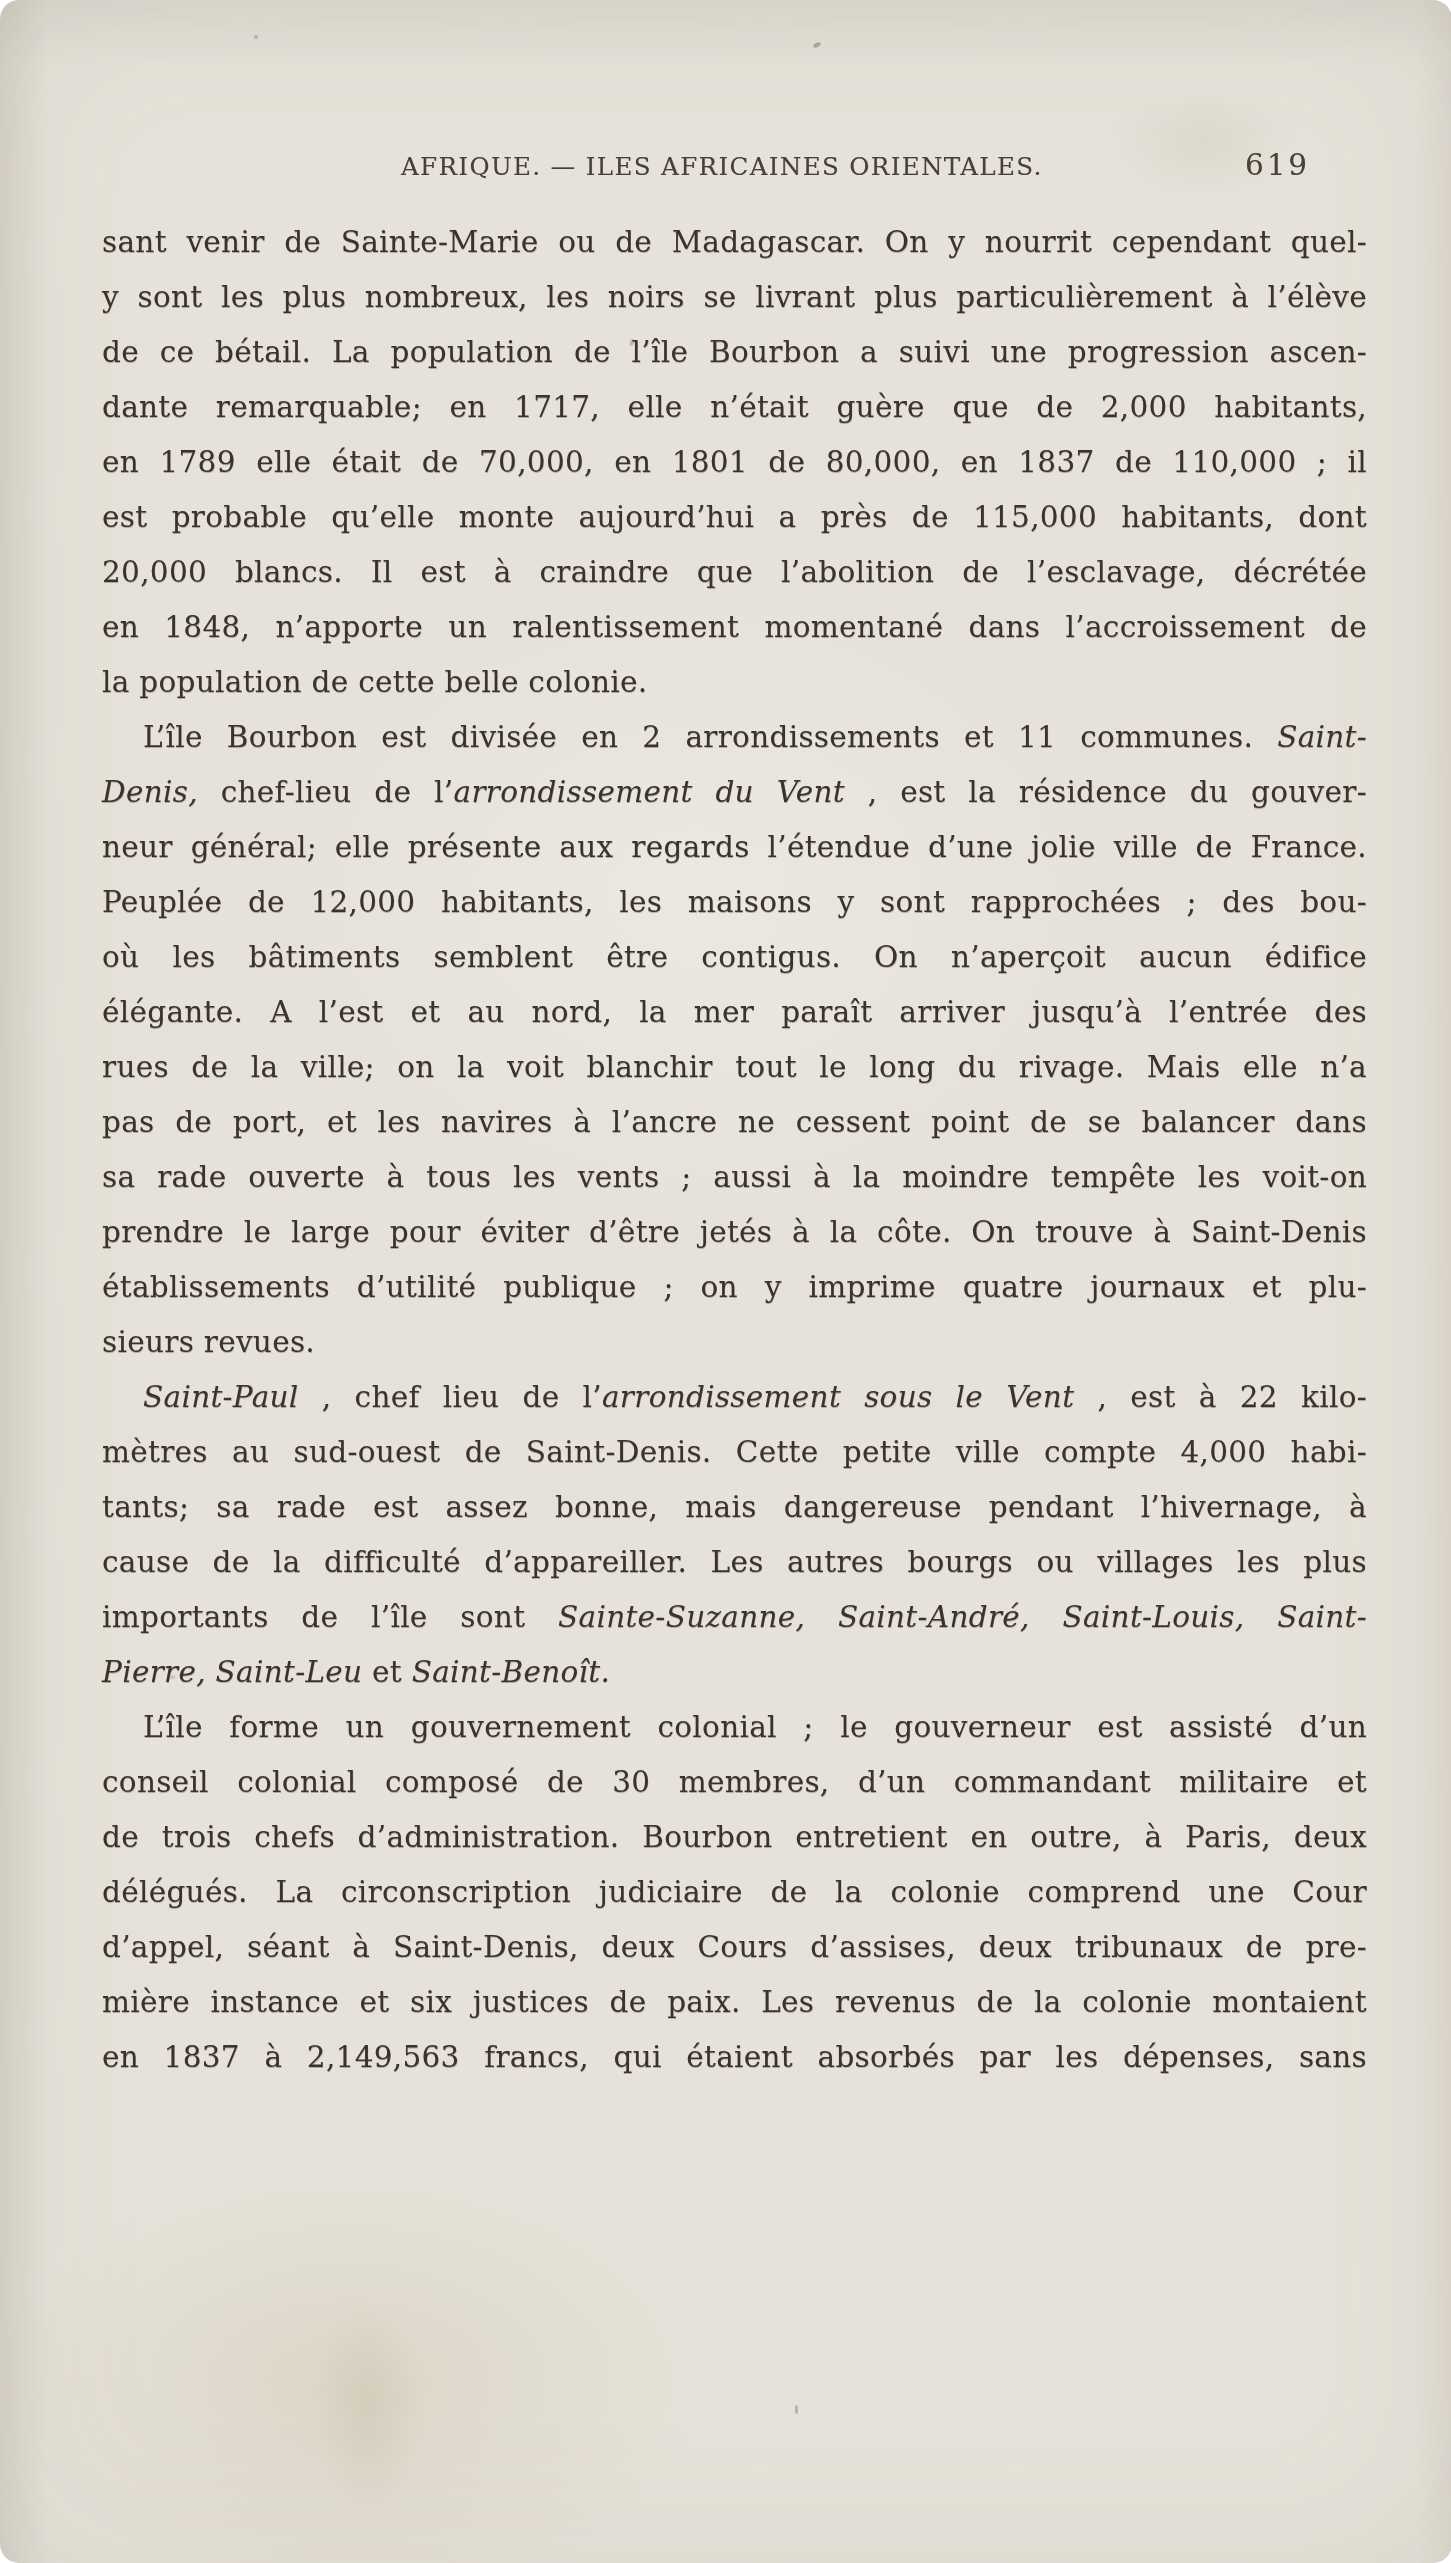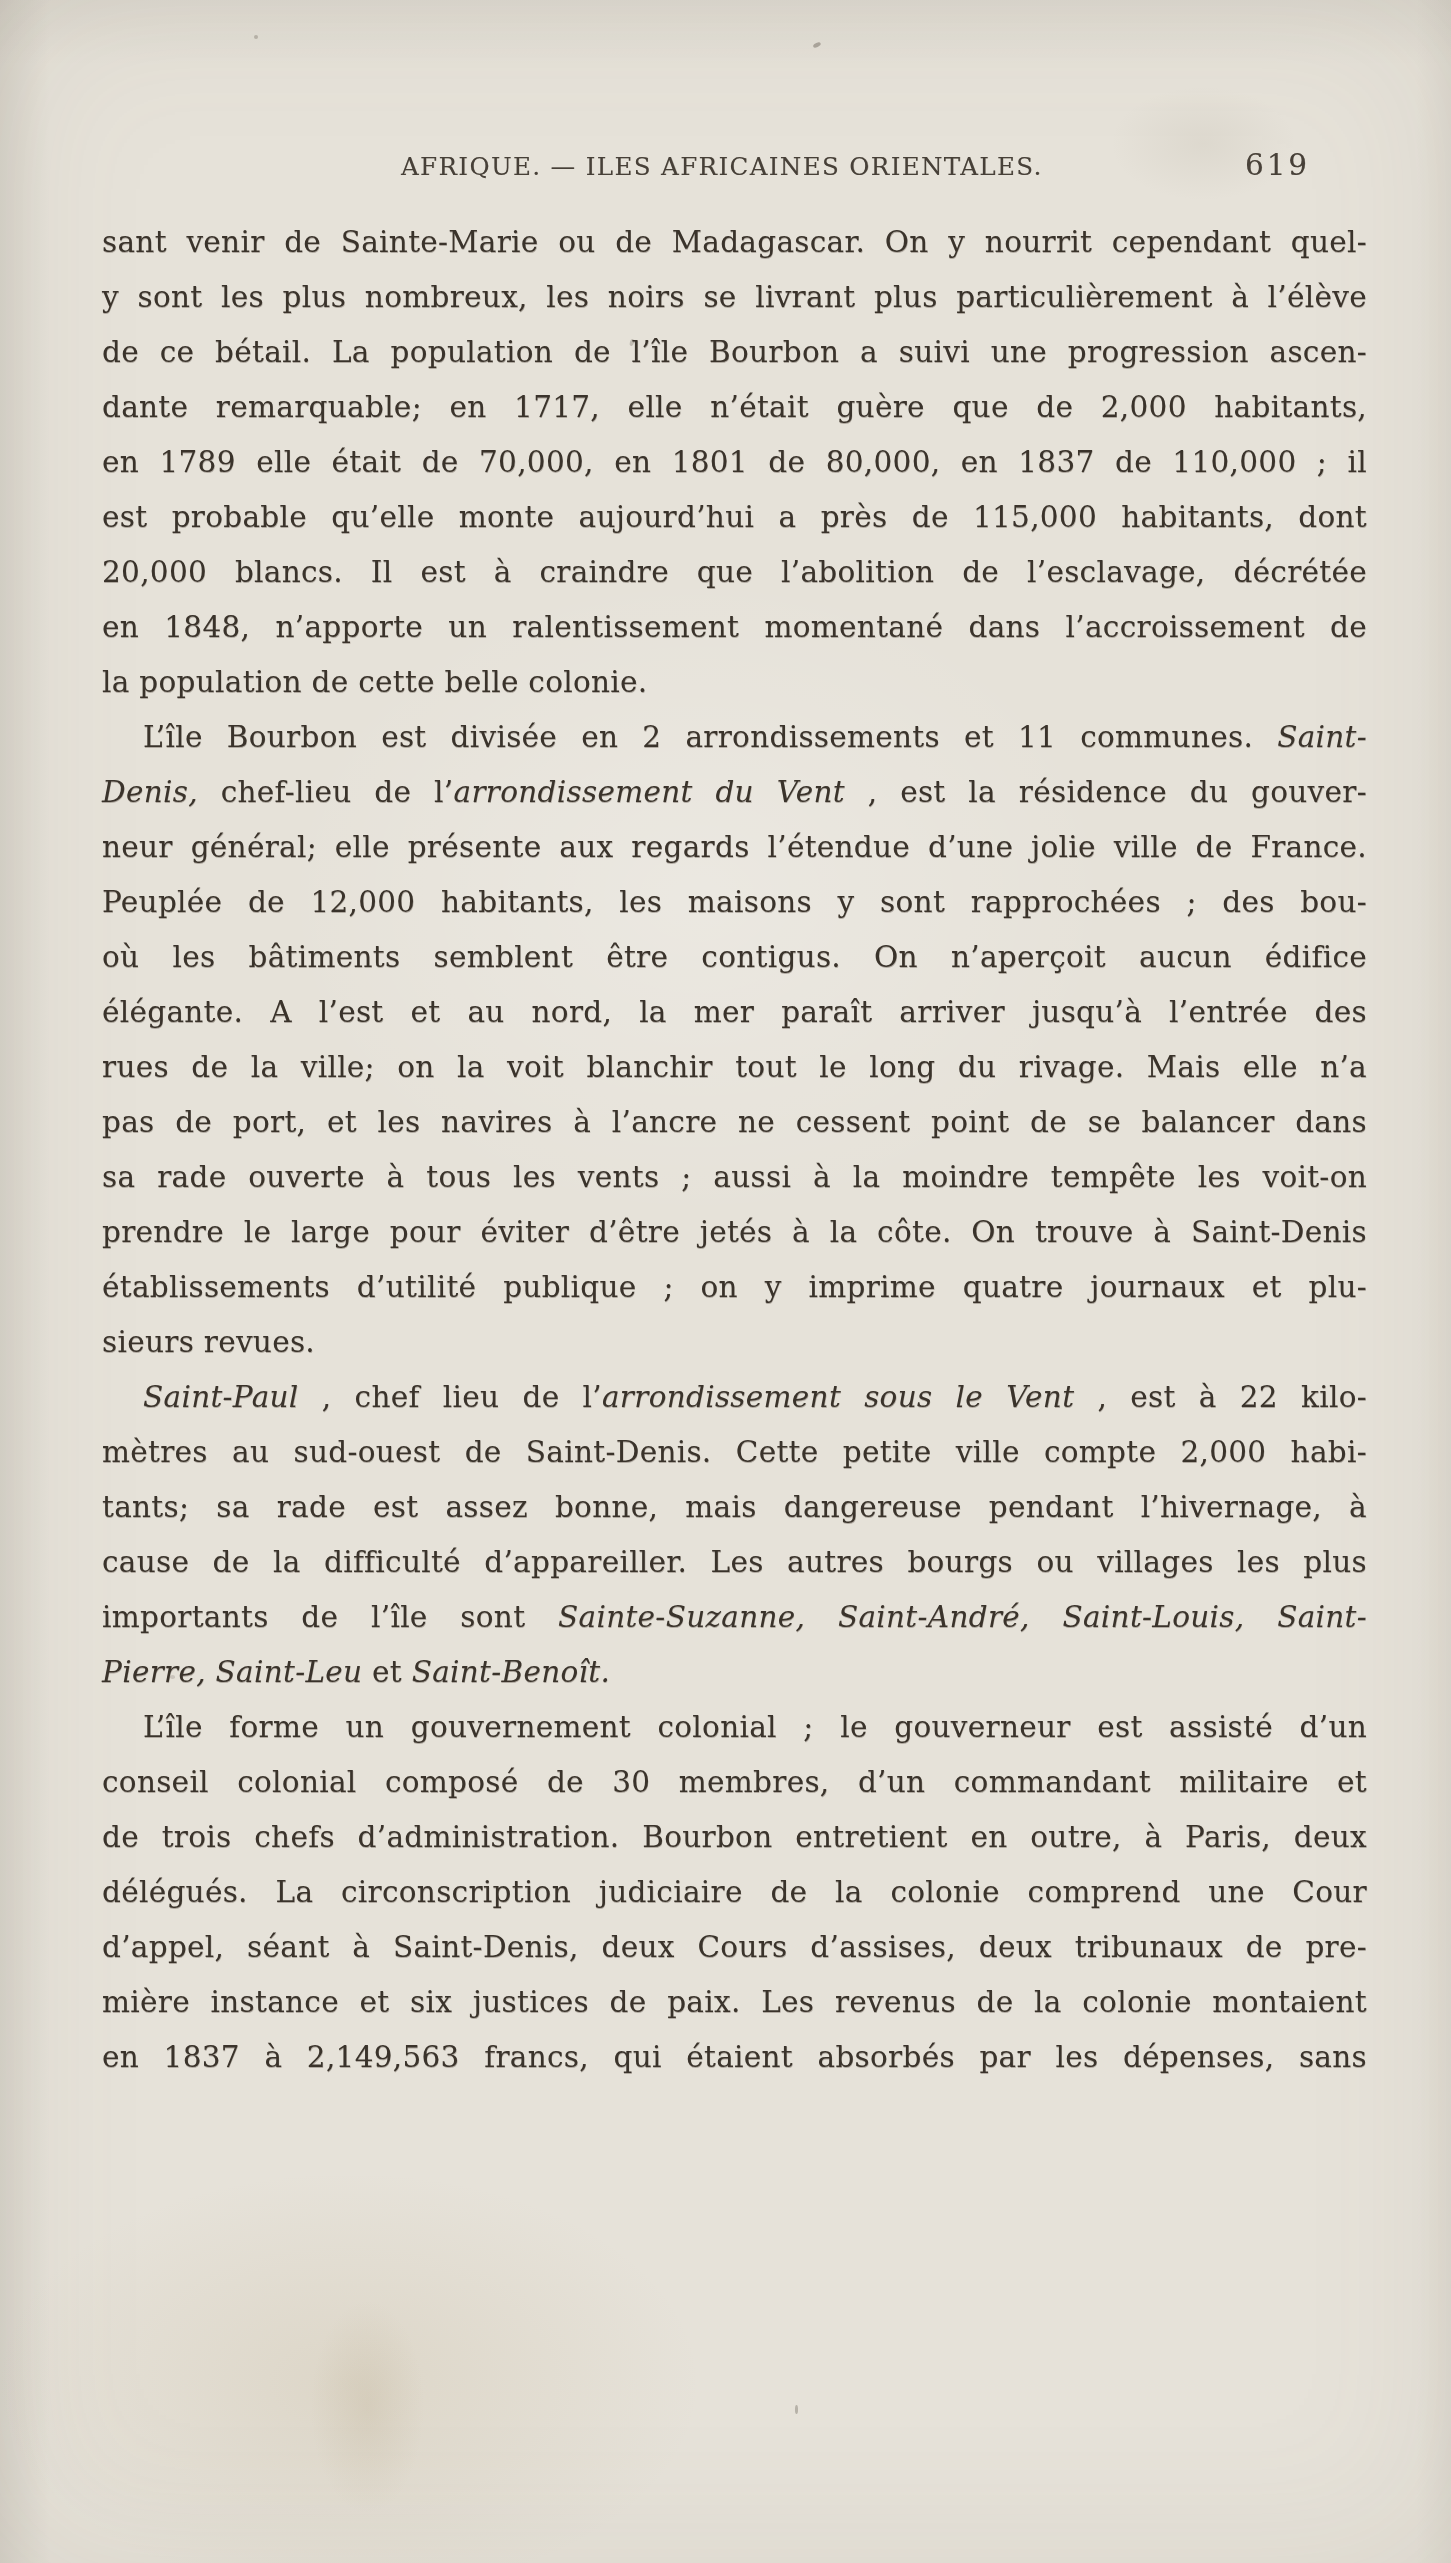--- a/index.html
+++ b/index.html
@@ -9,20 +9,21 @@
     background:
       radial-gradient(ellipse 504px 303px at 24% 93%, rgba(165,143,98,0.14), transparent 70%),
       radial-gradient(ellipse 649px 504px at 48% 35%, rgba(255,255,255,0.22), transparent 65%),
       linear-gradient(90deg, rgba(105,98,86,0.12), rgba(0,0,0,0) 50px),
       linear-gradient(270deg, rgba(105,98,86,0.07), rgba(0,0,0,0) 36px),
       linear-gradient(180deg, rgba(110,104,92,0.08), rgba(0,0,0,0) 65px),
       var(--paper,#e6e2d9);
     box-shadow: inset 0 0 159px rgba(120,110,88,0.10);
     overflow:hidden;
     font-family:"DejaVu Serif","Liberation Serif",serif;
+    border-radius:19px;
   }
   .pagehead{
     position:absolute;top:148px;left:0;width:1452px;height:43px;
     color:var(--head-ink,#474038);
   }
   .running-title{
     position:absolute;left:401px;top:4.3px;
     font-size:24.5px;letter-spacing:1.4px;white-space:nowrap;
     text-shadow:0.3px 0.4px 0.5px rgba(58,48,38,0.35);
   }
@@ -76,21 +77,21 @@
       <div class="line"><span class="">Peuplée de 12,000 habitants, les maisons y sont rapprochées ; des bou-</span></div>
       <div class="line"><span class="">où les bâtiments semblent être contigus. On n’aperçoit aucun édifice</span></div>
       <div class="line"><span class="">élégante. A l’est et au nord, la mer paraît arriver jusqu’à l’entrée des</span></div>
       <div class="line"><span class="">rues de la ville; on la voit blanchir tout le long du rivage. Mais elle n’a</span></div>
       <div class="line"><span class="">pas de port, et les navires à l’ancre ne cessent point de se balancer dans</span></div>
       <div class="line"><span class="">sa rade ouverte à tous les vents ; aussi à la moindre tempête les voit-on</span></div>
       <div class="line"><span class="">prendre le large pour éviter d’être jetés à la côte. On trouve à Saint-Denis</span></div>
       <div class="line"><span class="">établissements d’utilité publique ; on y imprime quatre journaux et plu-</span></div>
       <div class="line endline"><span class="">sieurs revues.</span></div>
       <div class="line indent"><span class="it">Saint-Paul</span><span class=""> , chef lieu de l’</span><span class="it">arrondissement sous le Vent</span><span class=""> , est à 22 kilo-</span></div>
-      <div class="line"><span class="">mètres au sud-ouest de Saint-Denis. Cette petite ville compte 2,000 habi-</span></div>
+      <div class="line"><span class="">mètres au sud-ouest de Saint-Denis. Cette petite ville compte 4,000 habi-</span></div>
       <div class="line"><span class="">tants; sa rade est assez bonne, mais dangereuse pendant l’hivernage, à</span></div>
       <div class="line"><span class="">cause de la difficulté d’appareiller. Les autres bourgs ou villages les plus</span></div>
       <div class="line"><span class="">importants de l’île sont </span><span class="it">Sainte-Suzanne, Saint-André, Saint-Louis, Saint-</span></div>
       <div class="line endline"><span class="it">Pierre, Saint-Leu</span><span class=""> et </span><span class="it">Saint-Benoît.</span></div>
       <div class="line indent"><span class="">L’île forme un gouvernement colonial ; le gouverneur est assisté d’un</span></div>
       <div class="line"><span class="">conseil colonial composé de 30 membres, d’un commandant militaire et</span></div>
       <div class="line"><span class="">de trois chefs d’administration. Bourbon entretient en outre, à Paris, deux</span></div>
       <div class="line"><span class="">délégués. La circonscription judiciaire de la colonie comprend une Cour</span></div>
       <div class="line"><span class="">d’appel, séant à Saint-Denis, deux Cours d’assises, deux tribunaux de pre-</span></div>
       <div class="line"><span class="">mière instance et six justices de paix. Les revenus de la colonie montaient</span></div>

